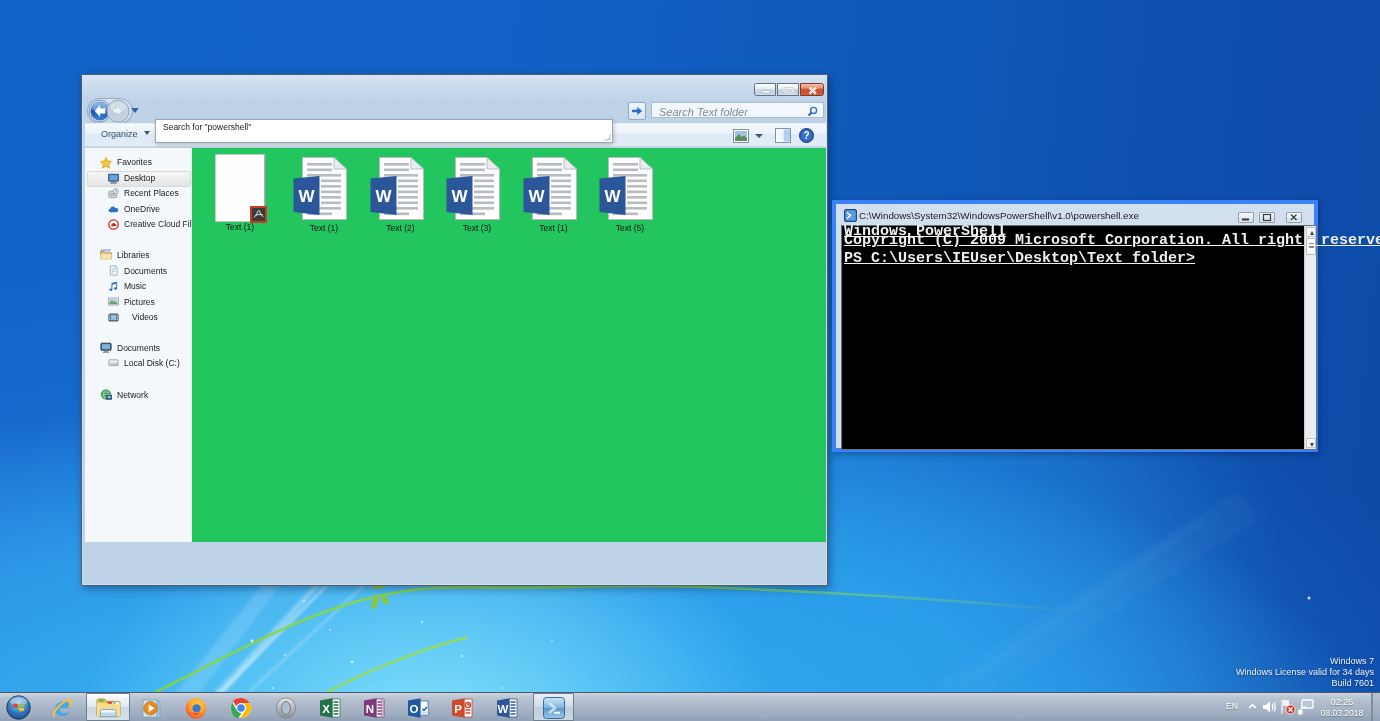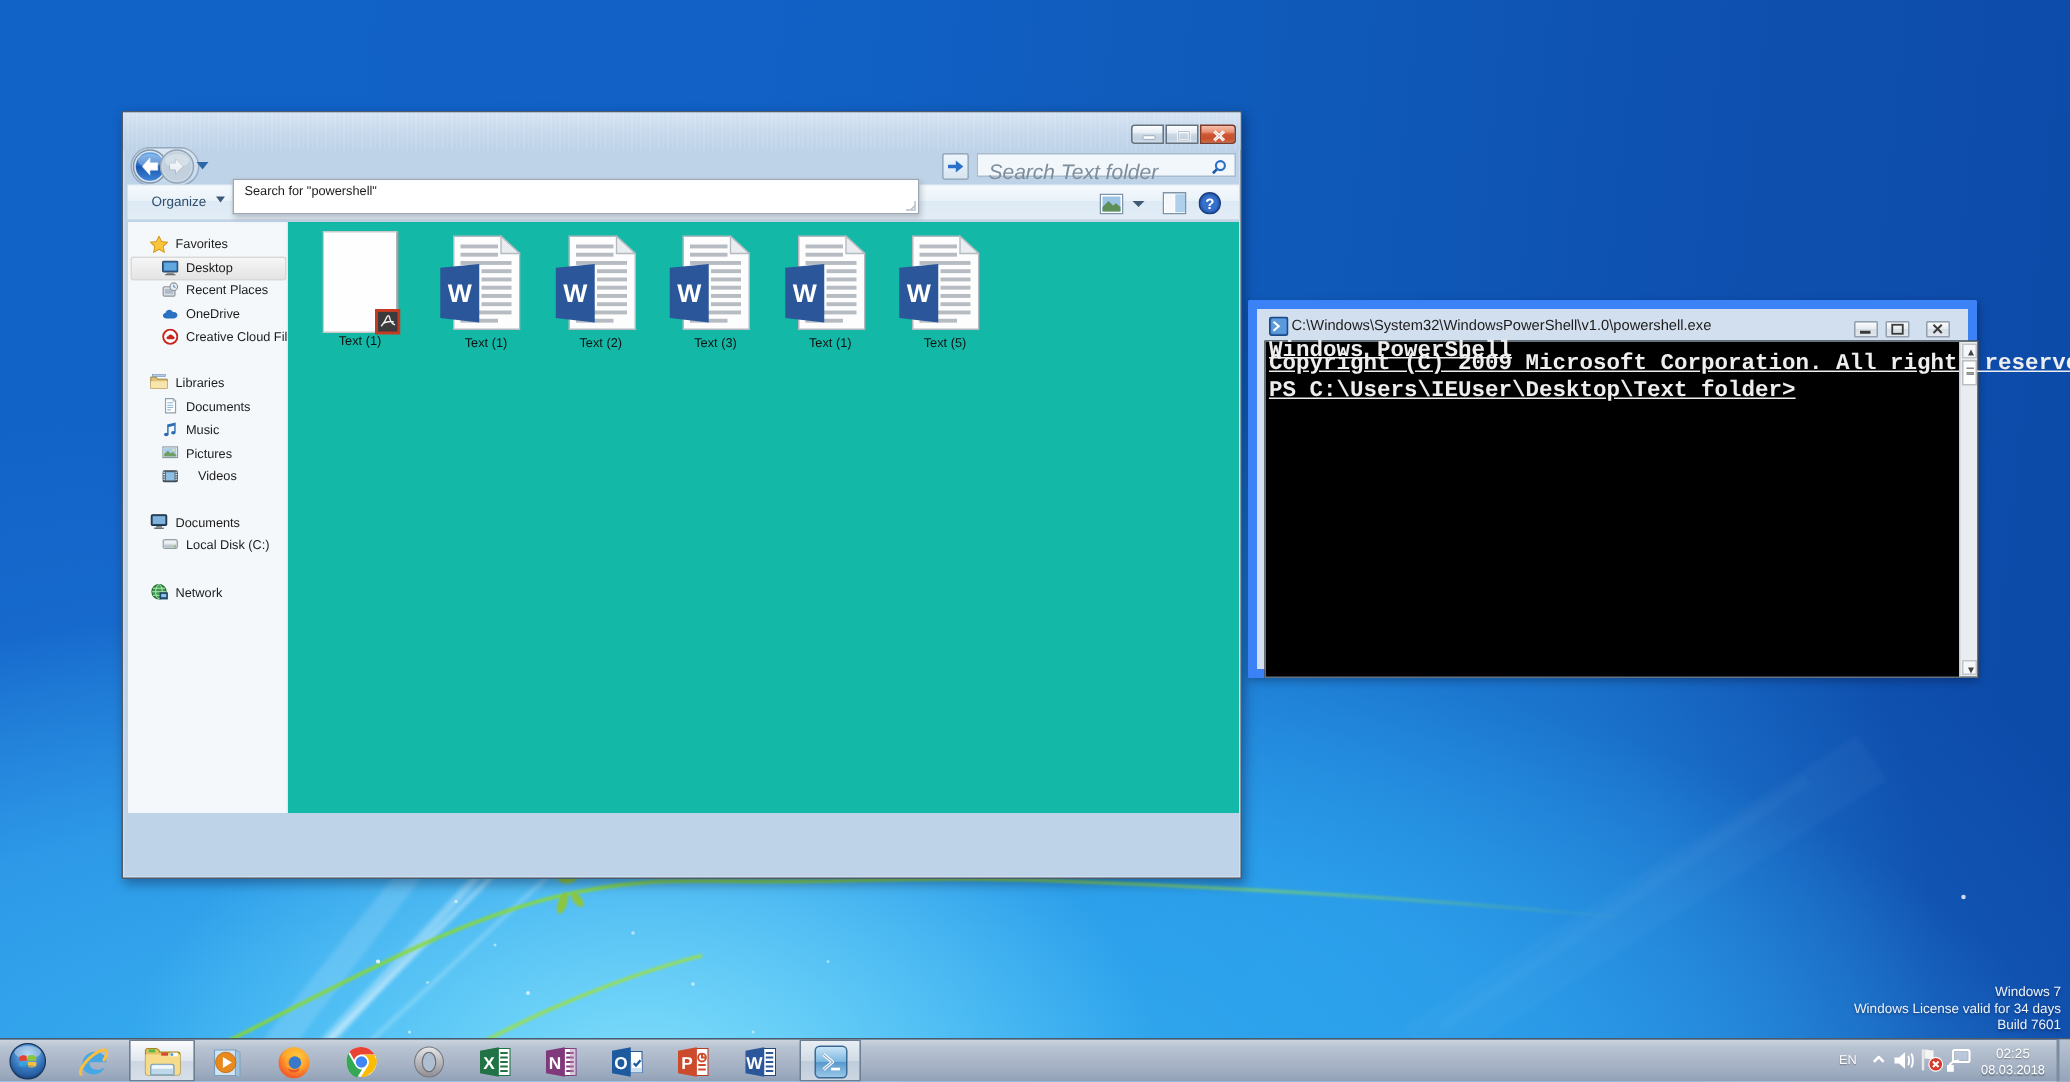--- a/index.html
+++ b/index.html
@@ -35,46 +35,46 @@
   
   #addr-row { position:absolute; left:3px; top:25px; width:741px; height:23px; }
   .navbtn { position:absolute; border-radius:50%; }
   #addrbar { position:absolute; left:52px; top:2px; width:493px; height:18px; background:#fff; border:1px solid #8fa4b8; }
   #addrbar .ficon { position:absolute; left:3px; top:2px; }
   #addrbar .txt { position:absolute; left:18px; top:2.5px; font-size:8.5px; color:#111; }
   #addrbar .caret { position:absolute; left:59px; top:2px; width:1px; height:12px; background:#000; }
   #addrbar .drop { position:absolute; right:3px; top:6px; width:0; height:0; border-left:4px solid transparent; border-right:4px solid transparent; border-top:4px solid #444; }
   #gobtn { position:absolute; left:543px; top:2px; width:18px; height:18px; background:linear-gradient(#eef5fb,#d7e5f2); border:1px solid #96aabc; border-radius:2px; }
   #searchbox { position:absolute; left:566px; top:2px; width:173px; height:16px; background:#f2f7fc; border:1px solid #a9bccd; }
-  #searchbox .ph { position:absolute; left:7px; top:2.5px; font-size:14px; font-style:italic; color:#7d8d9c; }
+  #searchbox .ph { position:absolute; left:7px; top:2.5px; font-size:11px; font-style:italic; color:#7d8d9c; }
 
   
   #toolbar { position:absolute; left:3px; top:48px; width:741px; height:24px;
     background:linear-gradient(#f4f9fd 0%, #eaf2f9 45%, #dde9f4 46%, #e2edf6 100%);
     border-bottom:1px solid #ccd9e7; border-top:1px solid #e8f0f8;}
   #toolbar .organize { position:absolute; left:16px; top:5px; font-size:9px; color:#32506e; }
   #toolbar .organize:after { content:""; display:inline-block; margin-left:6px; vertical-align:2px; border-left:3.5px solid transparent; border-right:3.5px solid transparent; border-top:4px solid #3c5a78; }
 
   
-  #main { position:absolute; left:3px; top:73px; width:741px; height:394px; background:#14b8a6;padding-left:16px; }
+  #main { position:absolute; left:3px; top:73px; width:741px; height:394px; background:#22c55e;padding-left:16px; }
   #sidebar { position:absolute; left:0; top:0; width:107px; height:100%; background:#f4f8fb; border-right:1px solid #e4eaf0; }
   .sitem { position:absolute; font-size:8.5px; color:#1a1a1a; white-space:nowrap; margin-top:-1px; }
 
   
   #statusbar { position:absolute; left:3px; top:467px; width:741px; height:42px;
     background:linear-gradient(#f4f8fc,#e7eff8); border-top:1px solid #ccd9e7; }
   #statusbar .cnt { position:absolute; left:57px; top:10px; font-size:8.5px; color:#222; }
 
   
   .fitem { position:absolute; }
   .flabel { position:absolute; font-size:8.5px; color:#111; text-align:center; width:80px; }
 
   
   #ps { position:absolute; left:832px; top:200px; width:486px; height:252px;
-    background:#d2dfee; border:6px solid #3b82f6; border-radius:1px;
+    background:#d2dfee; border:4px solid #3b82f6; border-radius:1px;
     box-shadow:1px 2px 6px rgba(0,0,30,0.3); }
   #ps .title { position:absolute; left:23px; top:5.5px; font-size:9.8px; color:#1c1c1c; white-space:nowrap; }
   #ps .psicon { position:absolute; left:8px; top:5px; }
   .pscb { position:absolute; top:8px; width:16px; height:11px; border:1px solid #93a0ad; background:linear-gradient(#fbfcfd,#e6ebf1 50%,#d6dee6 51%,#e2e8ee); border-radius:1px; }
   #console { position:absolute; left:5px; top:21px; width:476px; height:225px; background:#000; border:1px solid #66727c; }
   #constext { position:absolute; left:2px; top:1px; font-family:"Liberation Mono", monospace; font-size:15px; font-weight:bold; line-height:9px; color:#eee; white-space:pre;text-decoration:underline; }
   #scroll { position:absolute; right:0; top:0; width:12px; height:100%; background:#e9edf1; border-left:1px solid #c8cdd2; }
 
   
   #taskbar { position:absolute; left:0; top:692px; width:1380px; height:29px;

